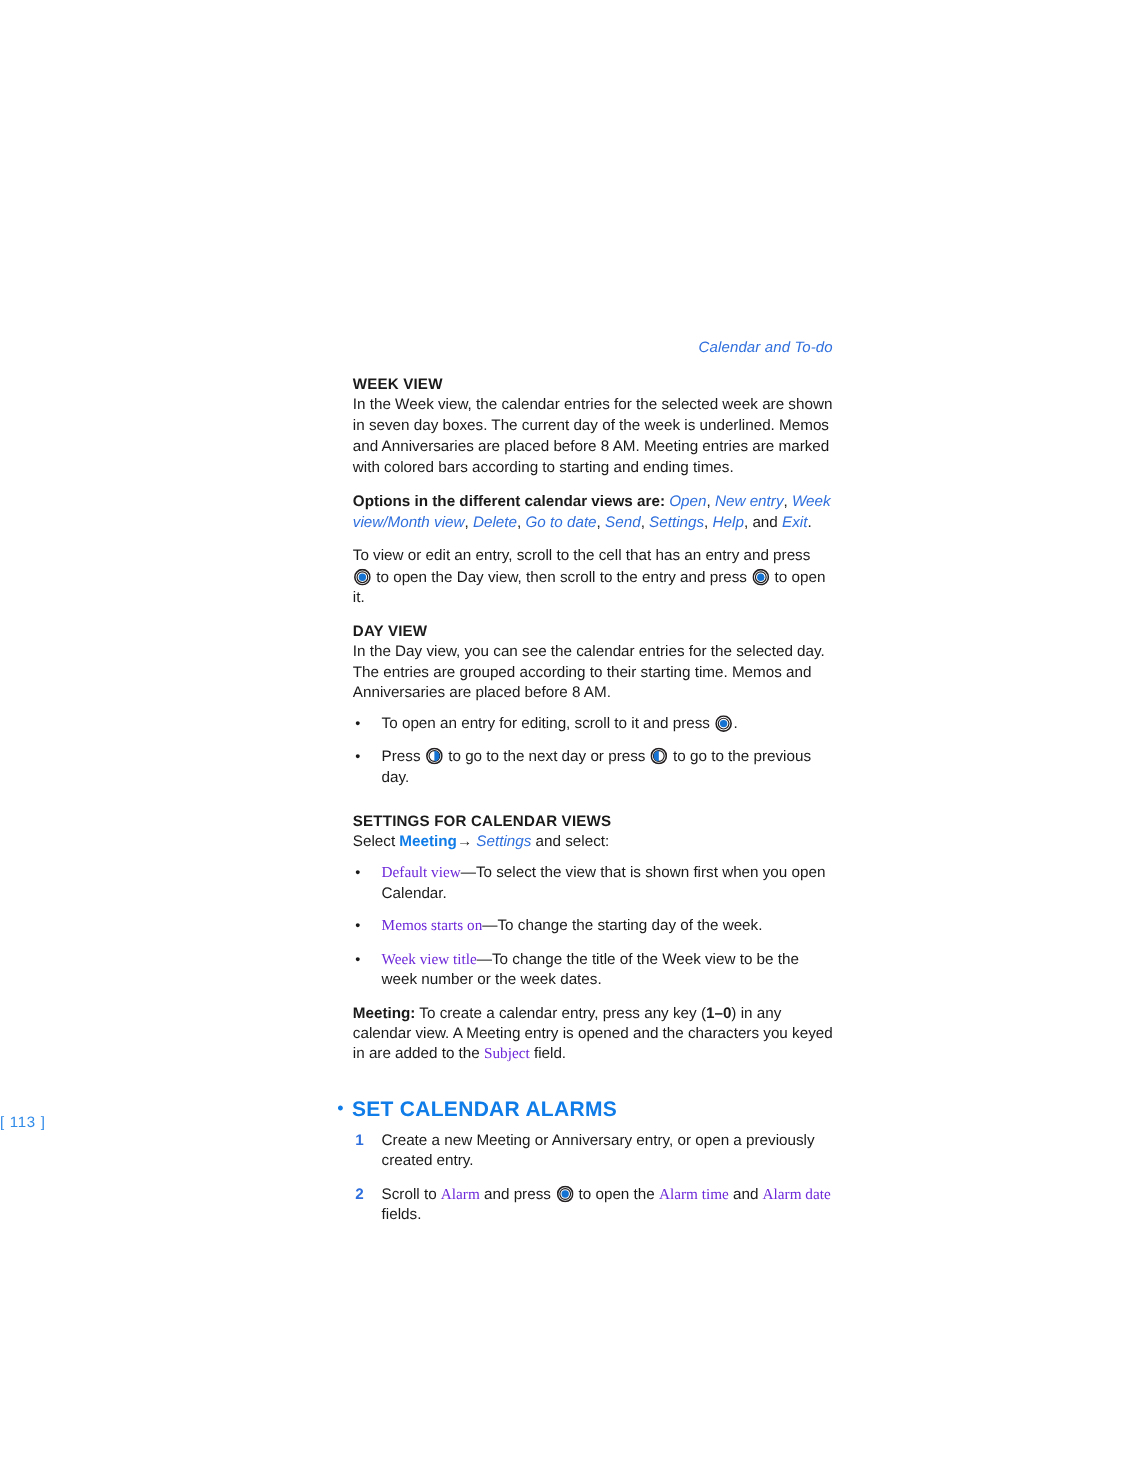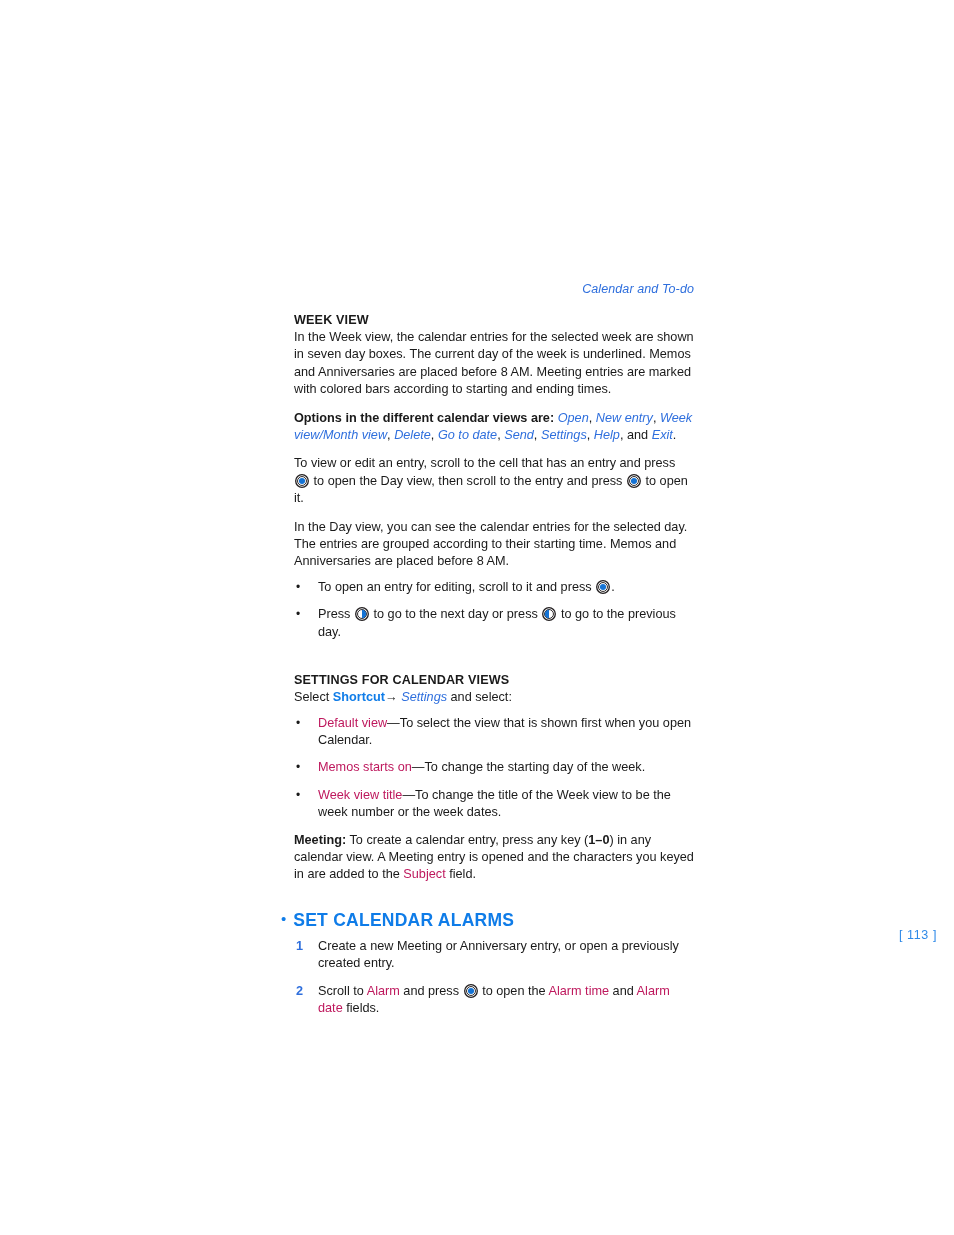--- a/index.html
+++ b/index.html
@@ -40,21 +40,21 @@
 
   
   .sub-head {
     font-size: 12.6px;
     font-weight: bold;
     color: #1a1a1a;
     letter-spacing: 0.15px;
     margin: 0 0 2px 0;
   }
   .sub-head.spaced-top {
-    margin-top: 32px;
+    margin-top: 20px;
   }
 
   .section-head-row {
     display: flex;
     align-items: baseline;
     margin-top: 26px;
     margin-bottom: 7px;
     margin-left: -13px;
   }
   .section-bullet {
@@ -79,21 +79,21 @@
     margin: 0 0 11px 0;
     text-align: left;
   }
   p.body.tight {
     margin-bottom: 8px;
   }
 
   .b { font-weight: bold; }
   .blue-bold { color: #0f7ce8; font-weight: bold; }
   .ital-blue { color: #2f6fdd; font-style: italic; }
-  .link-blue { color: #be185d; }
+  .link-blue { color: #6d28d9; font-family: Liberation Serif, serif; }
 
   
   ul.dot-list, ol.num-list {
     list-style: none;
     margin: 0 0 0 0;
     padding: 0;
   }
   ul.dot-list li, ol.num-list li {
     position: relative;
     padding-left: 24px;
@@ -128,21 +128,21 @@
     margin: 0 1px;
   }
   .key-icon svg { display: block; }
 
   
   .page-number {
     position: absolute;
     left: 0;
     right: 17px;
     top: 928px;
-    text-align: right;
+    text-align: left;
     font-size: 12.5px;
     color: #2f8ae8;
     letter-spacing: 0.6px;
   }
 </style>
 </head>
 <body>
 
 <div class="page">
 
@@ -181,20 +181,21 @@
       <span class="key-icon">
         <svg viewBox="0 0 16 16" width="14" height="14">
           <circle cx="8" cy="8" r="7.2" fill="none" stroke="#231f20" stroke-width="1.5"></circle>
           <circle cx="8" cy="8" r="5.1" fill="none" stroke="#231f20" stroke-width="1.1"></circle>
           <circle cx="8" cy="8" r="3.5" fill="#1573d4"></circle>
         </svg>
       </span>
       <span>to open it.</span>
     </p>
 
+    <h2 class="sub-head">DAY VIEW</h2>
 
     <p class="body tight">In the Day view, you can see the calendar entries for the selected day. The entries are grouped according to their starting time. Memos and Anniversaries are placed before 8 AM.</p>
 
     <ul class="dot-list list-block">
       <li>
         <span class="marker">•</span>
         <span>To open an entry for editing, scroll to it and press</span>
         <span class="key-icon">
           <svg viewBox="0 0 16 16" width="14" height="14">
             <circle cx="8" cy="8" r="7.2" fill="none" stroke="#231f20" stroke-width="1.5"></circle>
@@ -222,21 +223,21 @@
           </svg>
         </span>
         <span>to go to the previous day.</span>
       </li>
     </ul>
 
     <h2 class="sub-head spaced-top">SETTINGS FOR CALENDAR VIEWS</h2>
 
     <p class="body tight">
       <span>Select</span>
-      <span class="blue-bold">Shortcut</span><span>→</span>
+      <span class="blue-bold">Meeting</span><span>→</span>
       <span class="ital-blue">Settings</span>
       <span>and select:</span>
     </p>
 
     <ul class="dot-list list-block">
       <li>
         <span class="marker">•</span><span class="link-blue">Default view</span><span>—To select the view that is shown first when you open Calendar.</span>
       </li>
       <li>
         <span class="marker">•</span><span class="link-blue">Memos starts on</span><span>—To change the starting day of the week.</span>

